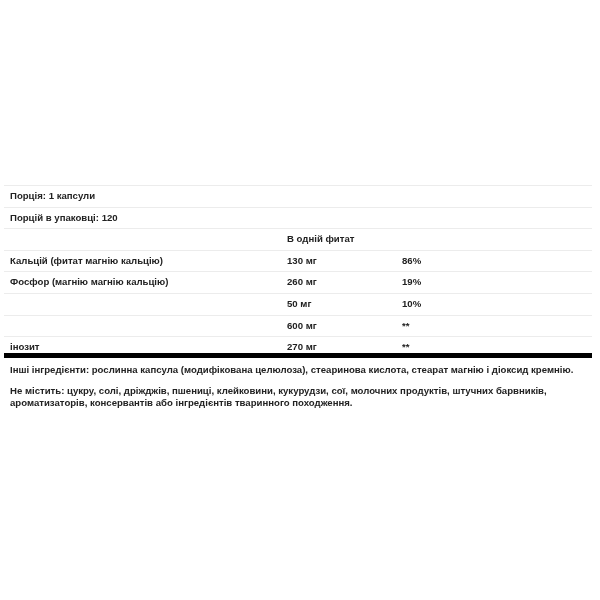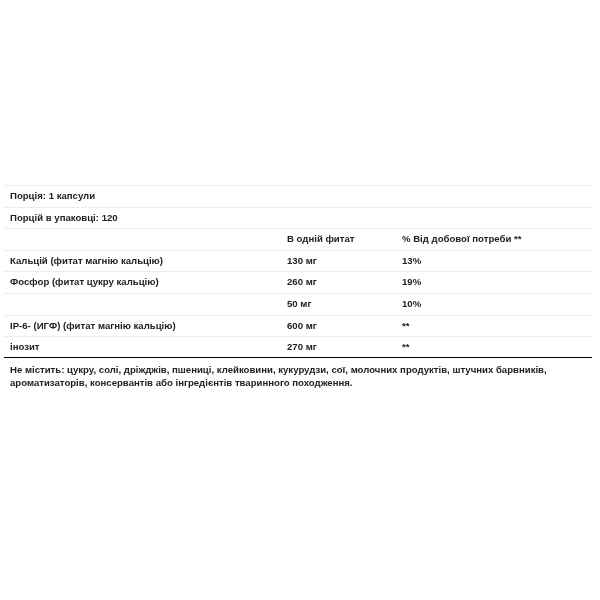--- a/index.html
+++ b/index.html
@@ -25,21 +25,21 @@
       height: 21.6px;
       border-top: 1px solid #ececec;
       box-sizing: border-box;
       position: relative;
       font-size: 9.6px;
       font-weight: bold;
       line-height: 20.6px;
       white-space: nowrap;
     }
     .row.last {
-      border-bottom: 1px solid #000000;
+      border-bottom: 5px solid #000000;
     }
     .cell {
       position: absolute;
       top: 0;
     }
     .c-name { left: 6px; }
     .c-amount { left: 283px; }
     .c-dv { left: 398px; }
     .notes {
       position: absolute;
@@ -60,43 +60,42 @@
 <div class="facts">
   <div class="row">
     <span class="cell c-name">Порція: 1 капсули</span>
   </div>
   <div class="row">
     <span class="cell c-name">Порцій в упаковці: 120</span>
   </div>
   <div class="row">
     <span class="cell c-name"></span>
     <span class="cell c-amount">В одній фитат</span>
-    <span class="cell c-dv">% Від добової потреби **</span>
   </div>
   <div class="row">
     <span class="cell c-name">Кальцій (фитат магнію кальцію)</span>
     <span class="cell c-amount">130 мг</span>
-    <span class="cell c-dv">13%</span>
+    <span class="cell c-dv">86%</span>
   </div>
   <div class="row">
-    <span class="cell c-name">Фосфор (фитат цукру кальцію)</span>
+    <span class="cell c-name">Фосфор (магнію магнію кальцію)</span>
     <span class="cell c-amount">260 мг</span>
     <span class="cell c-dv">19%</span>
   </div>
   <div class="row">
     <span class="cell c-amount">50 мг</span>
     <span class="cell c-dv">10%</span>
   </div>
   <div class="row">
-    <span class="cell c-name">IP-6- (ИГФ) (фитат магнію кальцію)</span>
     <span class="cell c-amount">600 мг</span>
     <span class="cell c-dv">**</span>
   </div>
   <div class="row last">
     <span class="cell c-name">інозит</span>
     <span class="cell c-amount">270 мг</span>
     <span class="cell c-dv">**</span>
   </div>
 </div>
 
 <div class="notes">
+  <p>Інші інгредієнти: рослинна капсула (модифікована целюлоза), стеаринова кислота, стеарат магнію і діоксид кремнію.</p>
   <p>Не містить: цукру, солі, дріжджів, пшениці, клейковини, кукурудзи, сої, молочних продуктів, штучних барвників, ароматизаторів, консервантів або інгредієнтів тваринного походження.</p>
 </div>
 
 </body></html>

